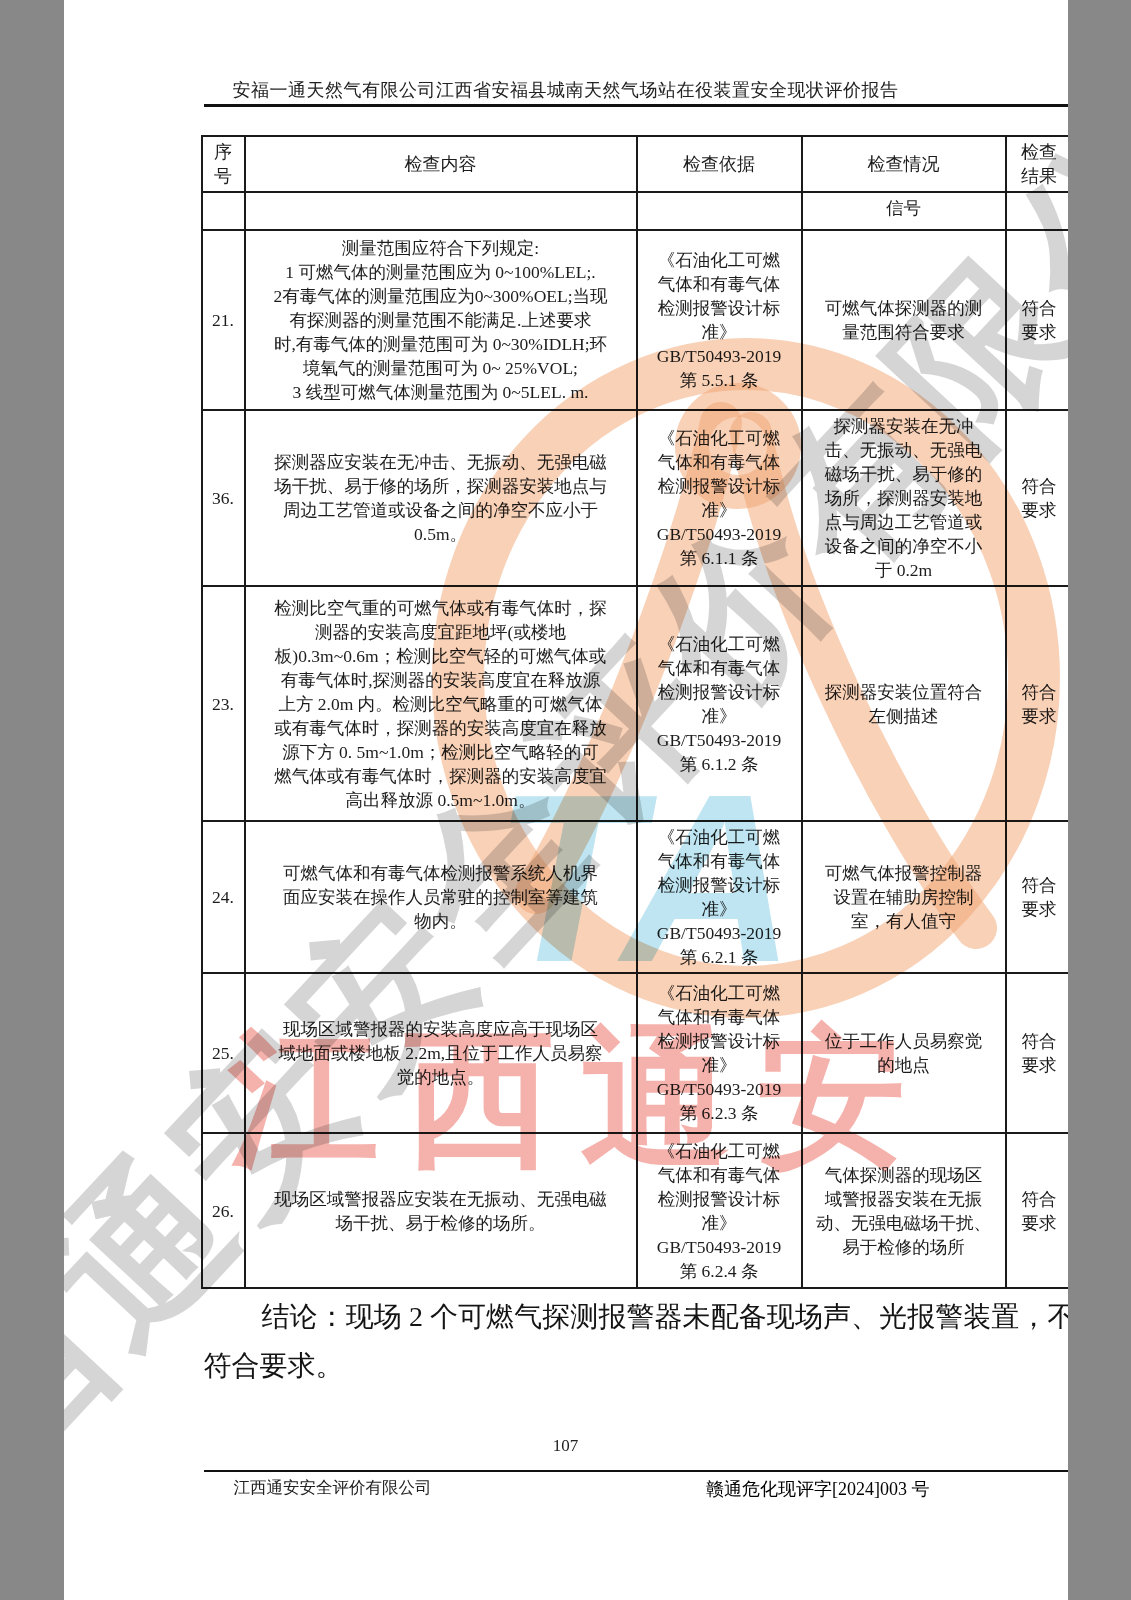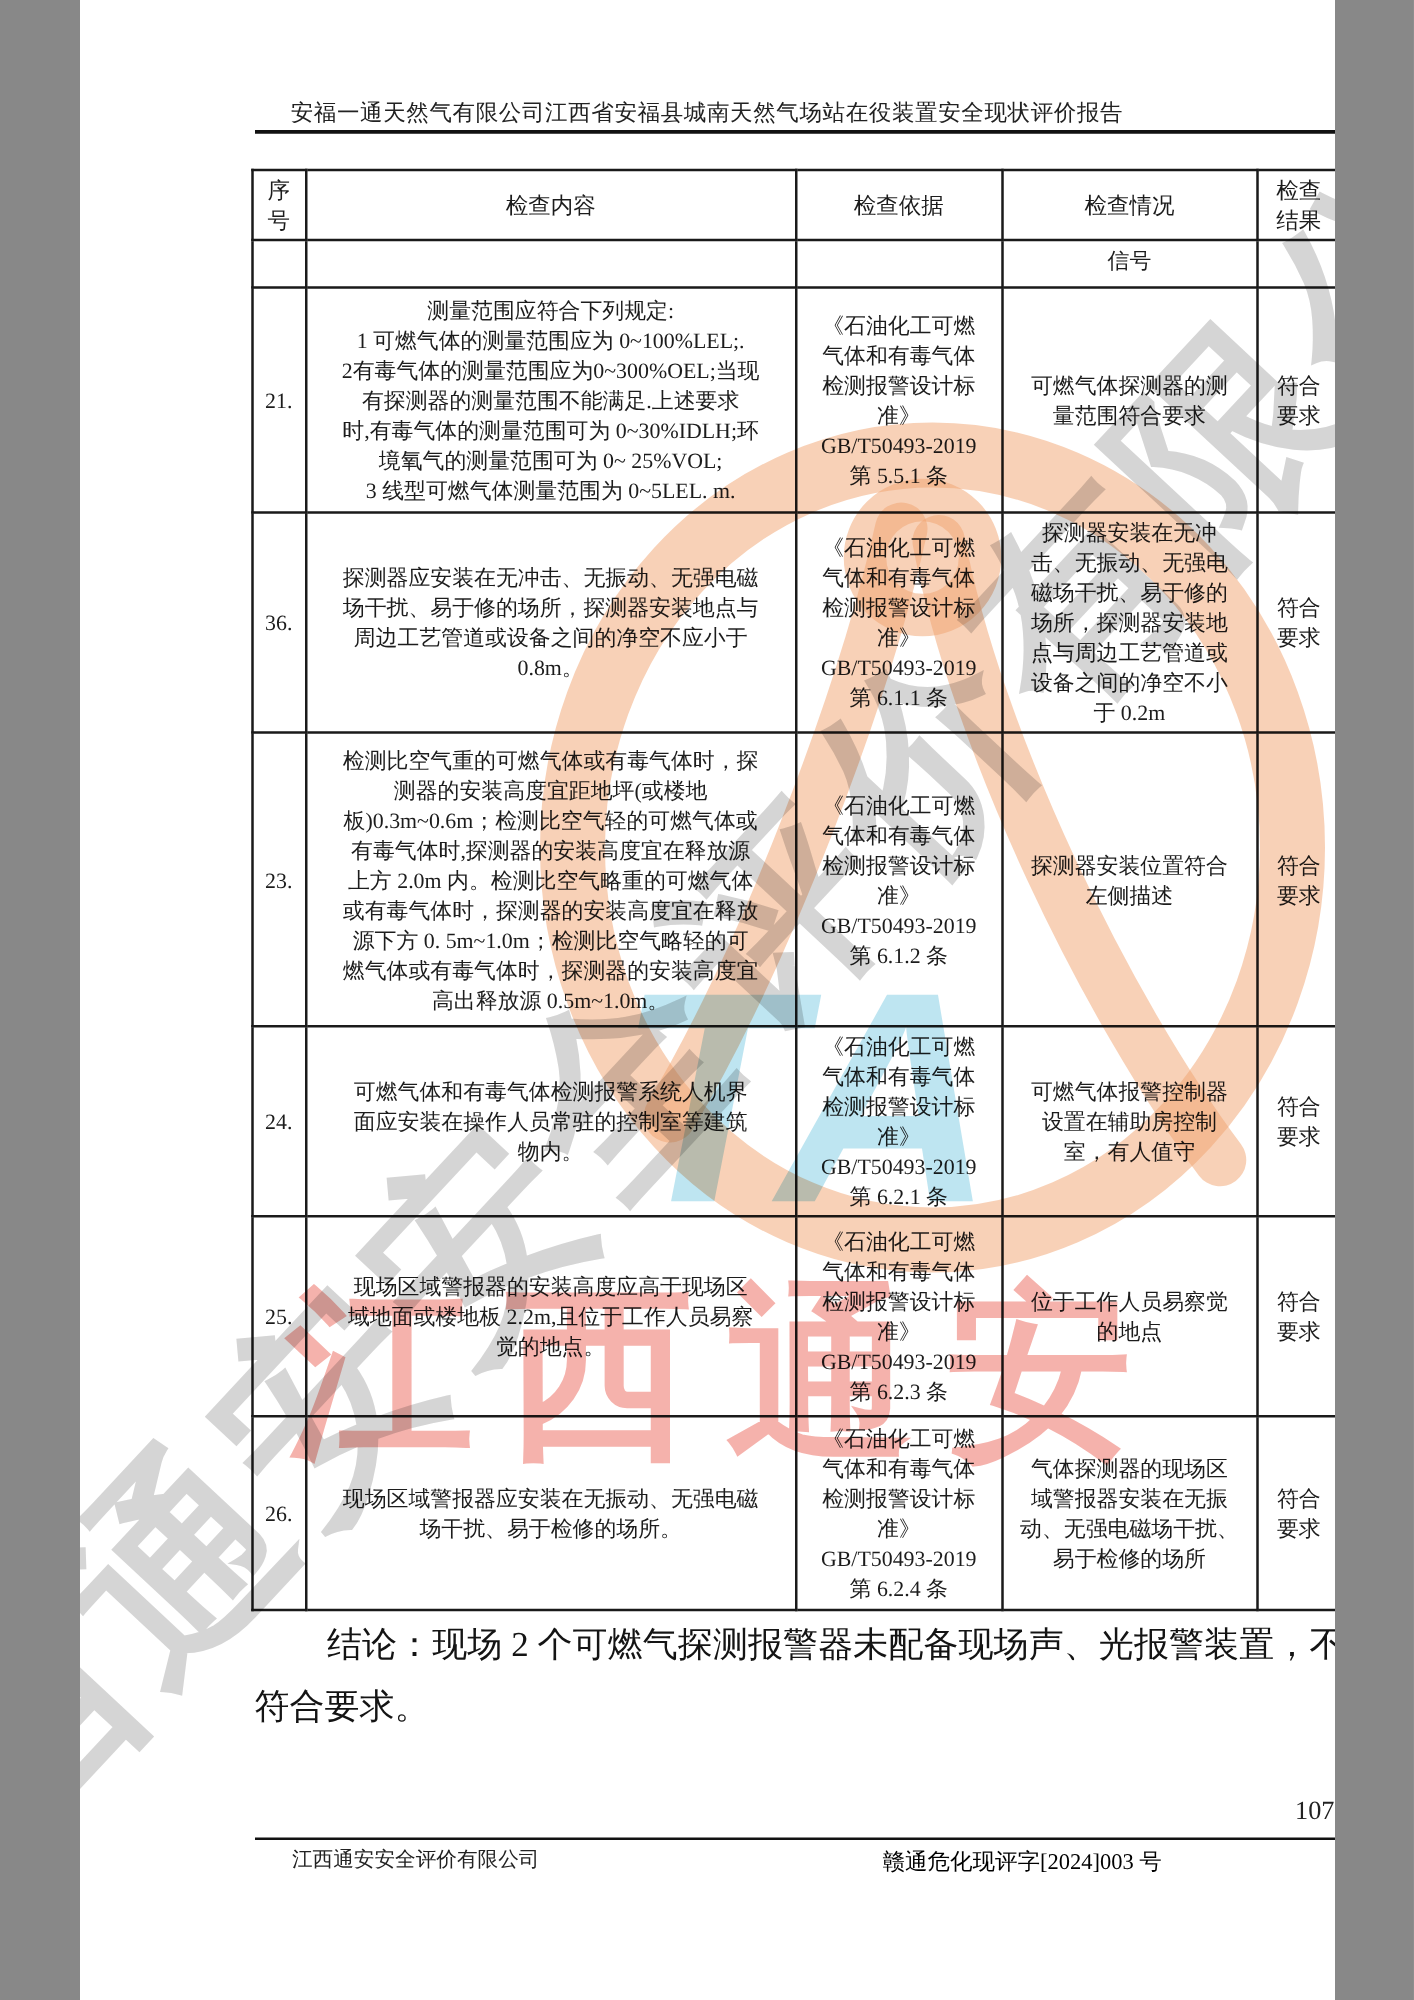--- a/index.html
+++ b/index.html
@@ -57,21 +57,21 @@
   .conclusion {
     position:absolute; left:140px; top:1292px; width:872px;
     font-size:28px; line-height:49px;
     text-indent:58px; text-align:justify;
     color:#141414;
     z-index:2;
   }
   
   .page-number {
     position:absolute; top:1436px; left:0; width:100%;
-    text-align:right; font-size:21px; color:#222; z-index:2;
+    text-align:center; font-size:17px; color:#222; z-index:2;
   }
   .footer-rule {
     position:absolute; top:1470px; left:140px; width:880px; height:2px;
     background:#111;
   }
   .footer-left {
     position:absolute; top:1477px; left:170px;
     font-size:16.5px; color:#222; z-index:2;
   }
   .footer-right {
@@ -157,21 +157,21 @@
         <td>可燃气体探测器的测
 量范围符合要求</td>
         <td>符合
 要求</td>
       </tr>
       <tr class="row-22">
         <td>36.</td>
         <td>探测器应安装在无冲击、无振动、无强电磁
 场干扰、易于修的场所，探测器安装地点与
 周边工艺管道或设备之间的净空不应小于
-0.8m。</td>
+0.5m。</td>
         <td>《石油化工可燃
 气体和有毒气体
 检测报警设计标
 准》
 GB/T50493-2019
 第 6.1.1 条</td>
         <td>探测器安装在无冲
 击、无振动、无强电
 磁场干扰、易于修的
 场所，探测器安装地

